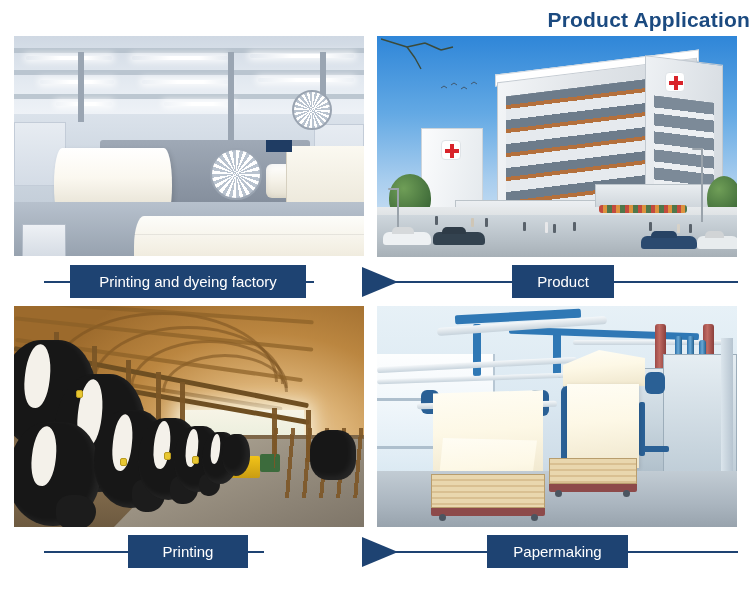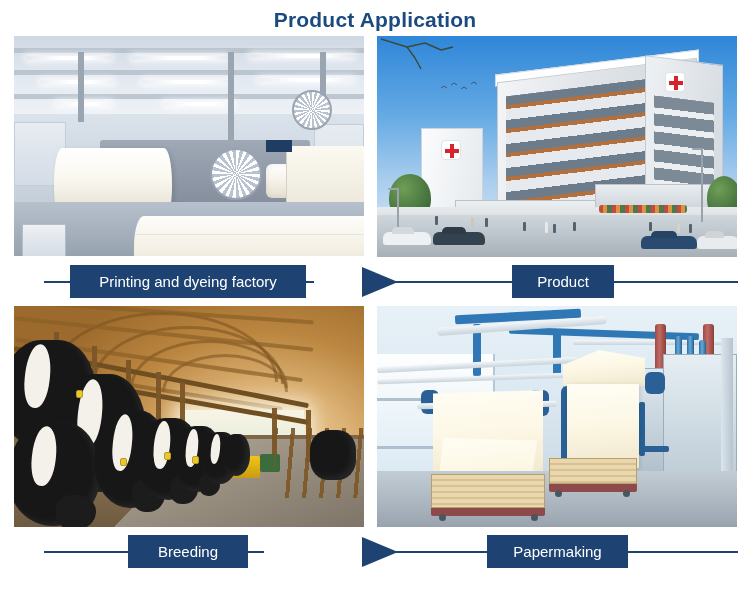--- a/index.html
+++ b/index.html
@@ -18,21 +18,21 @@
     height: 592px;
     background: #ffffff;
   }
 
   
   .page-title {
     position: absolute;
     left: 0;
     top: 8px;
     width: 750px;
-    text-align: center;
+    text-align: right;
     font-size: 21px;
     font-weight: bold;
     letter-spacing: 0.2px;
     color: #1b4a80;
   }
 
   
   .photo {
     position: absolute;
     overflow: hidden;
@@ -676,20 +676,20 @@
     <div class="conn-line" id="row1-line-left"></div>
     <div class="label-box" id="row1-label">Printing and dyeing factory</div>
     <div class="conn-line" id="row1-line-right"></div>
     <div class="arrow-head" id="row1-arrow"></div>
     <div class="label-box" id="row1-label2">Product</div>
     <div class="conn-line" id="row1-line-tail"></div>
   </div>
 
   <div class="connector" id="connector-row2">
     <div class="conn-line" id="row2-line-left"></div>
-    <div class="label-box" id="row2-label">Breeding</div>
+    <div class="label-box" id="row2-label">Printing</div>
     <div class="conn-line" id="row2-line-right"></div>
     <div class="arrow-head" id="row2-arrow"></div>
     <div class="label-box" id="row2-label2">Papermaking</div>
     <div class="conn-line" id="row2-line-tail"></div>
   </div>
 
 </div>
 
 </body></html>

